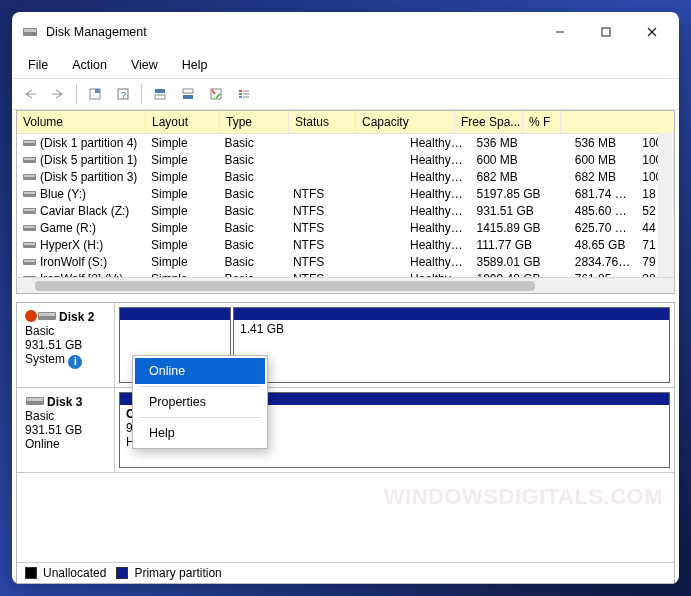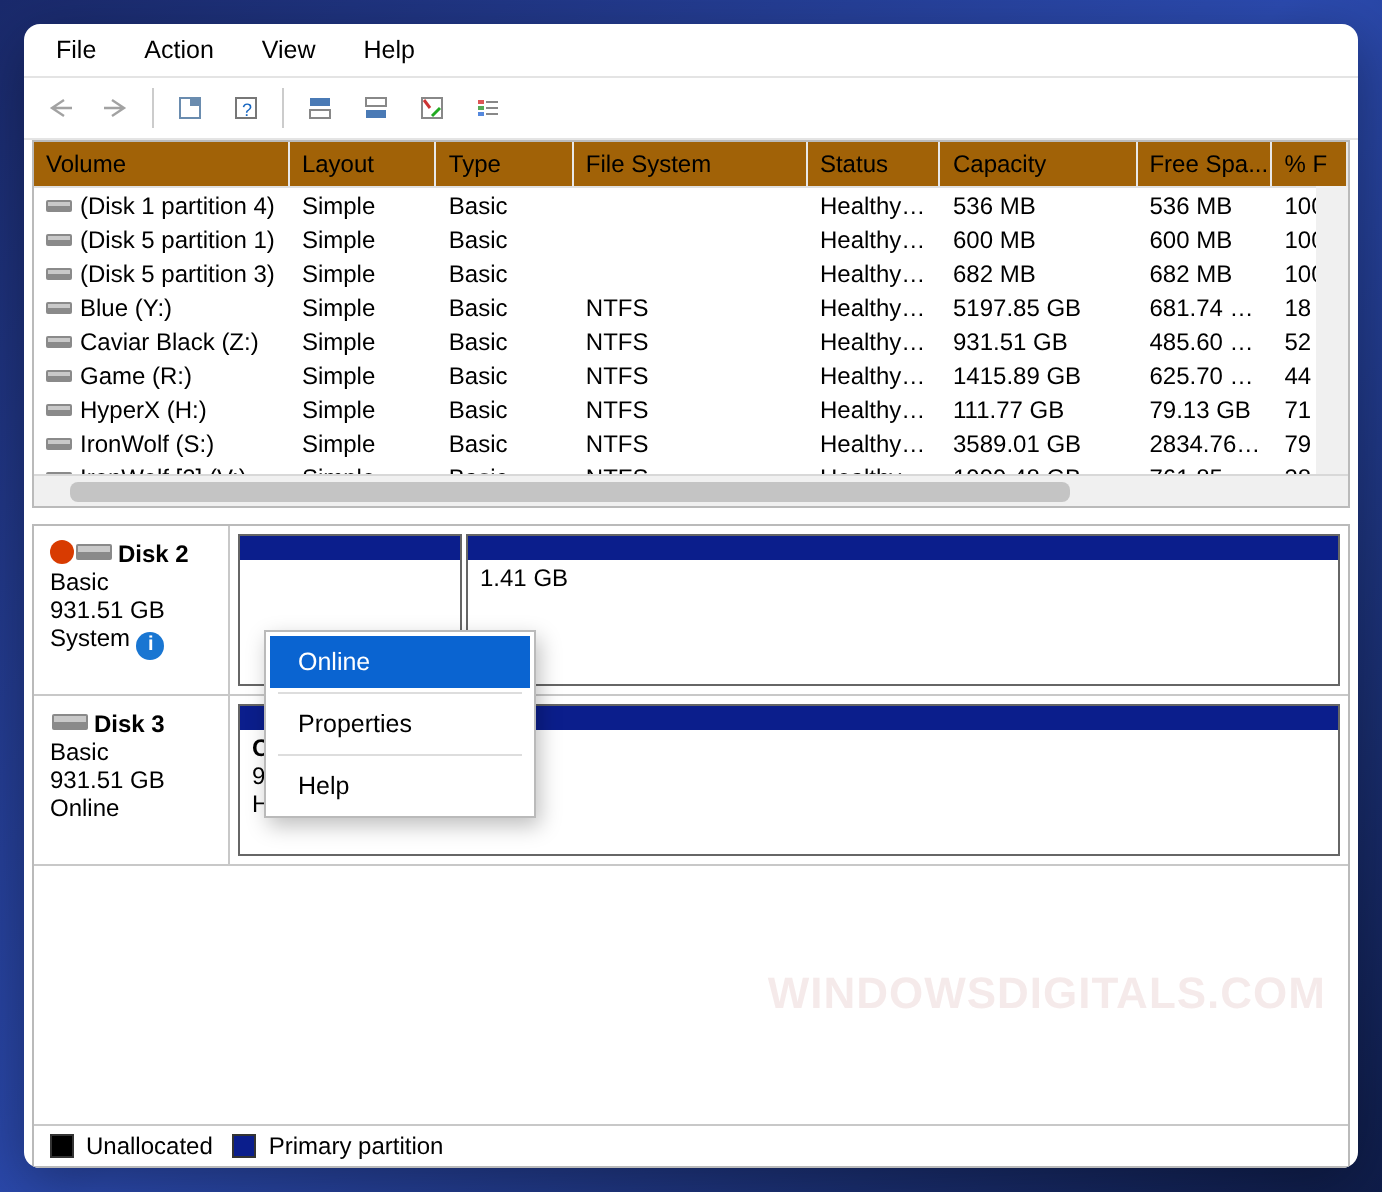--- a/index.html
+++ b/index.html
@@ -10,21 +10,21 @@
 .titlebar .title { font-size: 12.5px; flex: 1; }
 .titlebar .winbtn { width: 46px; height: 32px; display: flex; align-items: center; justify-content: center; border-radius: 4px; }
 .menubar { display: flex; gap: 4px; padding: 2px 6px; font-size: 12.5px; }
 .menubar .mitem { padding: 4px 10px; border-radius: 3px; }
 .toolbar { display: flex; align-items: center; gap: 4px; padding: 4px 6px; border-top: 1px solid #e4e4e4; border-bottom: 1px solid #e4e4e4; }
 .tbtn { width: 24px; height: 22px; display: flex; align-items: center; justify-content: center; border: 1px solid transparent; }
 .tbtn.disabled { opacity: .45; }
 .sep { width: 1px; height: 20px; background: #ccc; margin: 0 2px; }
 .content { flex: 1; display: flex; flex-direction: column; padding: 0; position: relative; overflow: hidden; }
 .volumes { border: 1px solid #bababa; margin: 0 4px 0 4px; height: 184px; overflow: hidden; position: relative; }
-.vhead { display: flex; background: #a16207; border-bottom: 1px solid #e0e0e0; font-size: 12px; }
+.vhead { display: flex; background: #fef9c3; border-bottom: 1px solid #e0e0e0; font-size: 12px; }
 .vhead .col { padding: 4px 6px; border-right: 1px solid #e8e8e8; overflow: hidden; white-space: nowrap; }
 .vrows { overflow: hidden; }
 .vrow { display: flex; font-size: 12px; height: 17px; align-items: flex-end; }
 .vrow .cell { padding: 1px 6px; overflow: hidden; white-space: nowrap; text-overflow: ellipsis; }
 .dicon { width: 13px; height: 10px; display: inline-block; margin-right: 4px; vertical-align: -1px; }
 .c-vol { width: 129px; } .c-lay { width: 74px; } .c-type { width: 69px; } .c-fs { width: 118px; } .c-stat { width: 67px; } .c-cap { width: 99px; } .c-free { width: 68px; } .c-pct { width: 38px; }
 .hscroll { position: absolute; bottom: 0; left: 0; right: 0; height: 16px; background: #f0f0f0; border-top: 1px solid #d8d8d8; display: flex; align-items: center; }
 .hscroll .thumb { position: absolute; left: 18px; width: 500px; height: 10px; top: 3px; background: #c4c4c4; border-radius: 4px; }
 .vscroll { position: absolute; right: 0; top: 22px; bottom: 16px; width: 16px; background: #f0f0f0; }
 .disks { border: 1px solid #bababa; margin: 8px 4px 0 4px; flex: 1; position: relative; overflow: hidden; padding-bottom: 24px; }
@@ -43,20 +43,46 @@
 .ctxmenu .ci.sel { background: #0a64d1; color: #fff; }
 .ctxmenu hr { border: none; border-top: 1px solid #ddd; margin: 2px 4px; }
 .watermark { position: absolute; right: 16px; bottom: 74px; font-size: 22px; font-weight: 700; letter-spacing: .5px; color: rgba(170,80,80,.12); font-family: Arial, sans-serif; pointer-events: none; }
 .diskhdd { width: 20px; height: 14px; display: inline-block; vertical-align: -2px; margin-right: 2px; }
 </style>
 </head>
 <body>
 
 <div class="window">
 
+  <div class="titlebar">
+    <span class="appicon">
+      <svg viewBox="0 0 16 16">
+          <rect x="1" y="4" width="14" height="8" rx="1" fill="#8a8a8a"></rect>
+          <rect x="2" y="5" width="12" height="3" fill="#c9c9c9"></rect>
+          <circle cx="12" cy="10" r="1" fill="#3b8e3b"></circle>
+        </svg>
+    </span>
+    <span class="title">Disk Management</span>
+    <div class="winbtn">
+        <svg width="10" height="10">
+          <line x1="1" y1="5" x2="9" y2="5" stroke="#222" stroke-width="1"></line>
+        </svg>
+      </div>
+    <div class="winbtn">
+        <svg width="10" height="10">
+          <rect x="1" y="1" width="8" height="8" fill="none" stroke="#222" stroke-width="1"></rect>
+        </svg>
+      </div>
+    <div class="winbtn">
+        <svg width="10" height="10">
+          <line x1="1" y1="1" x2="9" y2="9" stroke="#222" stroke-width="1.2"></line>
+          <line x1="9" y1="1" x2="1" y2="9" stroke="#222" stroke-width="1.2"></line>
+        </svg>
+      </div>
+  </div>
 
   <div class="menubar">
     <div class="mitem">File</div>
     <div class="mitem">Action</div>
     <div class="mitem">View</div>
     <div class="mitem">Help</div>
   </div>
 
   <div class="toolbar">
     <div class="tbtn disabled">
@@ -114,21 +140,20 @@
       </div>
   </div>
 
   <div class="content">
 
     <div class="volumes">
       <div class="vhead">
         <div class="col c-vol">Volume</div>
         <div class="col c-lay">Layout</div>
         <div class="col c-type">Type</div>
-        <div class="col c-fs">File System</div>
         <div class="col c-stat">Status</div>
         <div class="col c-cap">Capacity</div>
         <div class="col c-free">Free Spa...</div>
         <div class="col c-pct">% F</div>
       </div>
       <div class="vrows" id="vrows">
           <div class="vrow">
             <div class="cell c-vol"><span class="dicon"><svg viewBox="0 0 13 10">
                   <rect x="0" y="2" width="13" height="6" rx="1" fill="#8a8a8a"></rect>
                   <rect x="1" y="3" width="11" height="2" fill="#c9c9c9"></rect>
@@ -209,21 +234,21 @@
           <div class="vrow">
             <div class="cell c-vol"><span class="dicon"><svg viewBox="0 0 13 10">
                   <rect x="0" y="2" width="13" height="6" rx="1" fill="#8a8a8a"></rect>
                   <rect x="1" y="3" width="11" height="2" fill="#c9c9c9"></rect>
                 </svg></span>HyperX (H:)</div>
             <div class="cell c-lay">Simple</div>
             <div class="cell c-type">Basic</div>
             <div class="cell c-fs">NTFS</div>
             <div class="cell c-stat">Healthy (P...</div>
             <div class="cell c-cap">111.77 GB</div>
-            <div class="cell c-free">79.13 GB</div>
+            <div class="cell c-free">48.65 GB</div>
             <div class="cell c-pct">71 5</div>
           </div>
           <div class="vrow">
             <div class="cell c-vol"><span class="dicon"><svg viewBox="0 0 13 10">
                   <rect x="0" y="2" width="13" height="6" rx="1" fill="#8a8a8a"></rect>
                   <rect x="1" y="3" width="11" height="2" fill="#c9c9c9"></rect>
                 </svg></span>IronWolf (S:)</div>
             <div class="cell c-lay">Simple</div>
             <div class="cell c-type">Basic</div>
             <div class="cell c-fs">NTFS</div>

